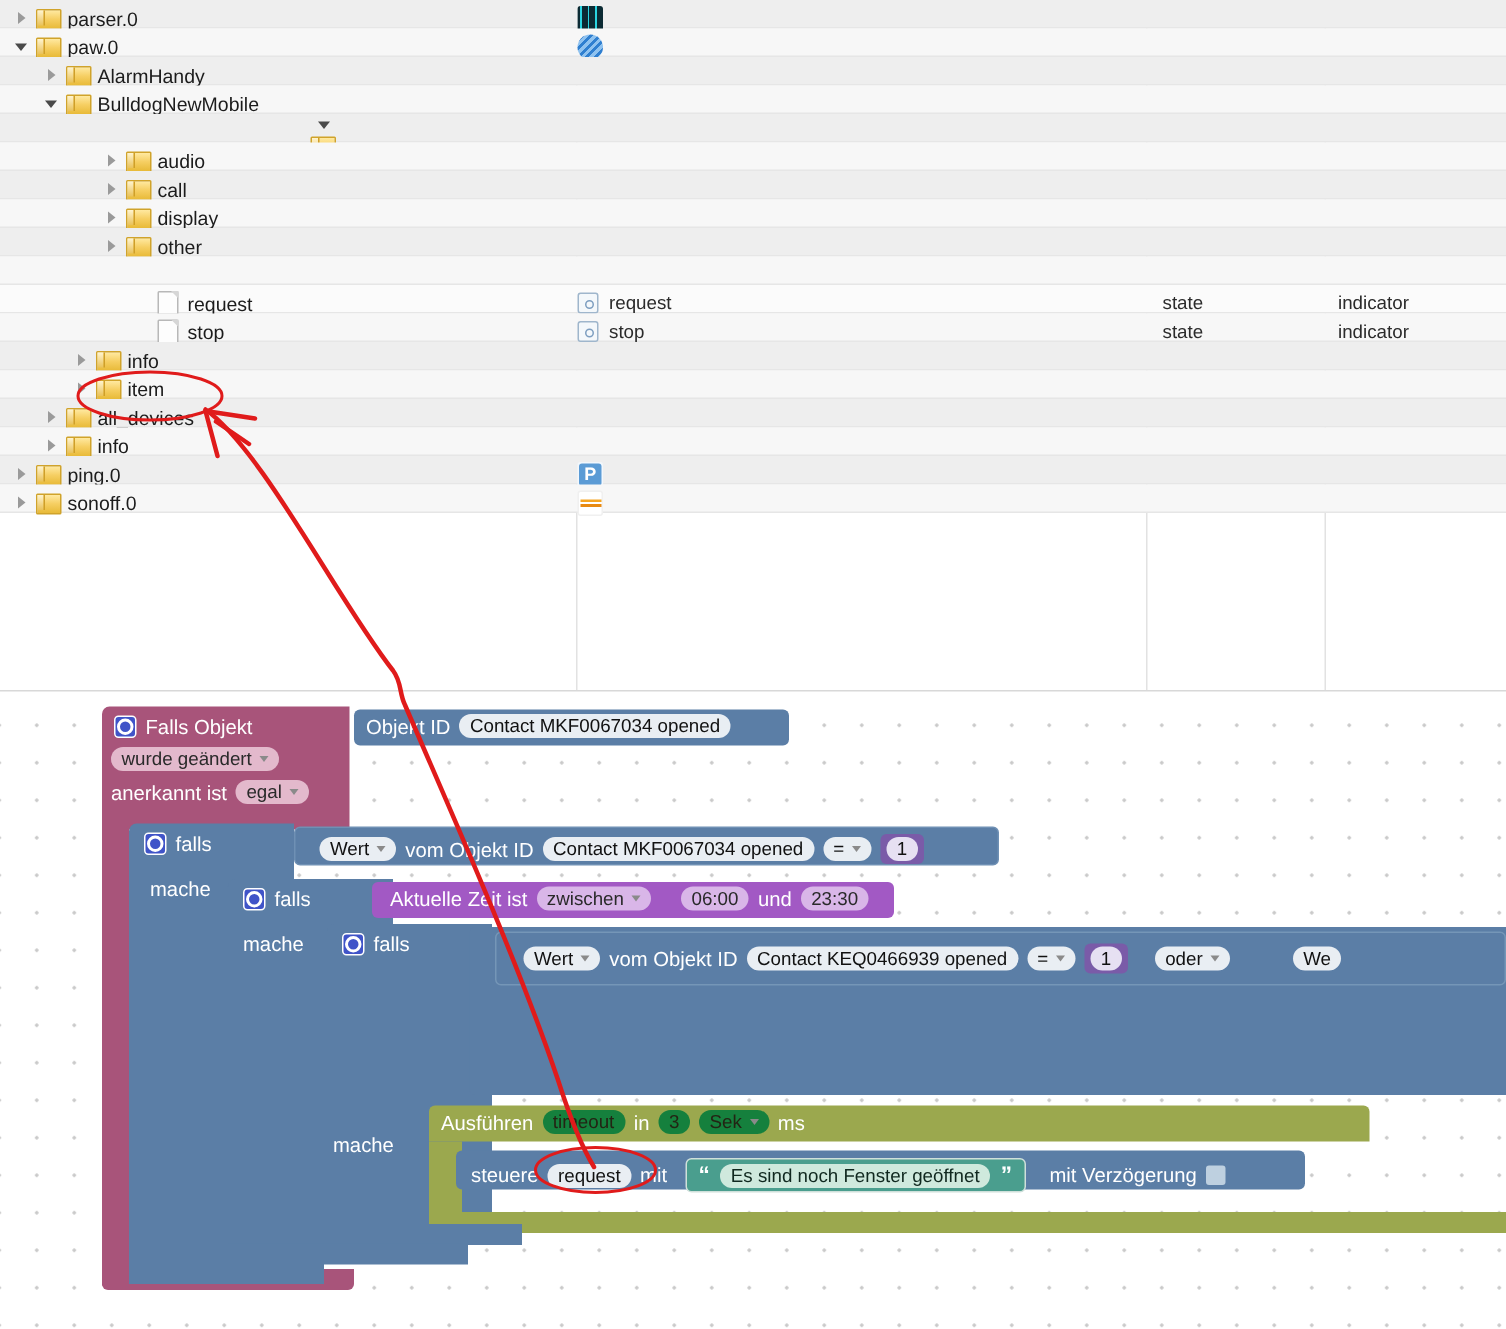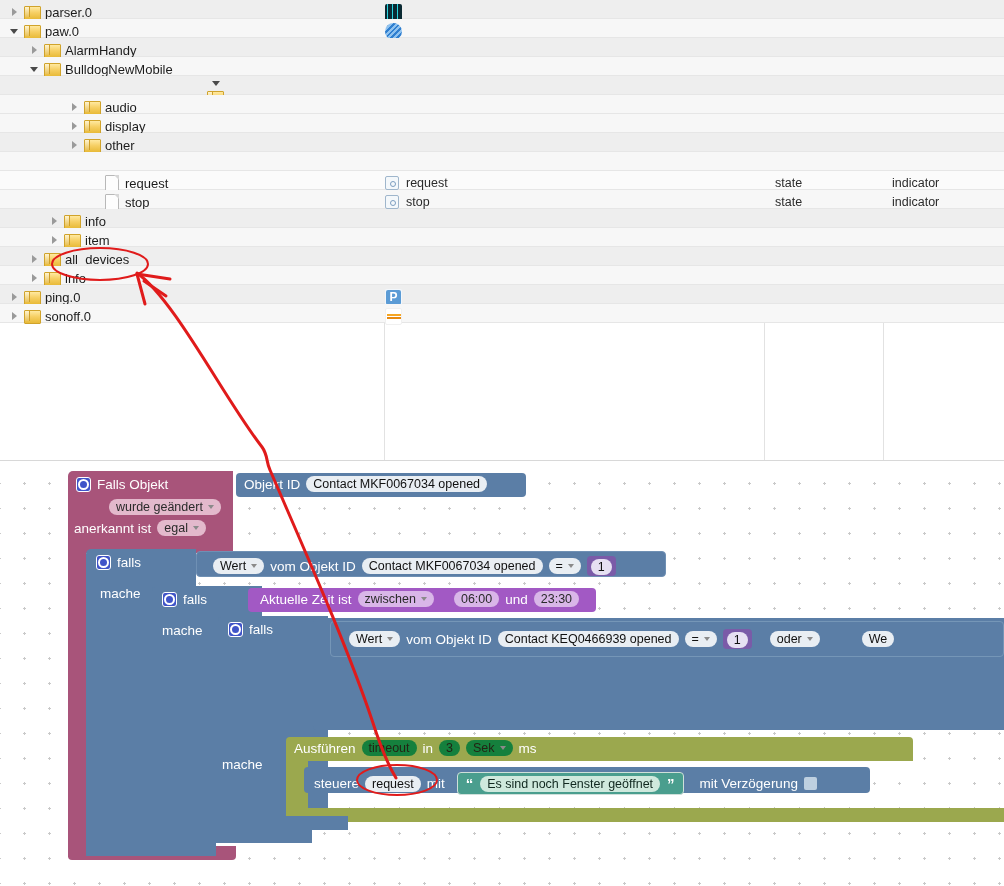--- a/index.html
+++ b/index.html
@@ -185,20 +185,30 @@
         <div class="trow alt">
           <div class="tcell-name" style="padding-left: 68px;">
             <span class="twist closed"></span>
             <span class="folder"></span>
             <span class="tlabel">audio</span>
           </div>
           <div class="tcell-b"></div>
           <div class="tcell-c colval"></div>
           <div class="tcell-d colval"></div>
         </div>
+        <div class="trow">
+          <div class="tcell-name" style="padding-left: 68px;">
+            <span class="twist closed"></span>
+            <span class="folder"></span>
+            <span class="tlabel">call</span>
+          </div>
+          <div class="tcell-b"></div>
+          <div class="tcell-c colval"></div>
+          <div class="tcell-d colval"></div>
+        </div>
         <div class="trow alt">
           <div class="tcell-name" style="padding-left: 68px;">
             <span class="twist closed"></span>
             <span class="folder"></span>
             <span class="tlabel">display</span>
           </div>
           <div class="tcell-b"></div>
           <div class="tcell-c colval"></div>
           <div class="tcell-d colval"></div>
         </div>
@@ -314,21 +324,21 @@
       </div>
   </div>
 
   <div id="blockly">
 
     <div class="blk" style="left:68px; top:10px; width:165px; height:82px; background:#a8547a; border-radius:5px 0 0 5px;">
       <div class="row" style="padding:6px 0 0 8px;">
         <span class="gear"></span>
         <span class="lbl">Falls Objekt</span>
       </div>
-      <div style="padding:5px 0 0 6px;margin-left:35px;">
+      <div style="padding:5px 0 0 6px;">
         <span class="field pink">
           <span>wurde geändert</span>
             <i class="caret"></i>
         </span>
       </div>
       <div class="row" style="padding:5px 0 0 6px;">
         <span class="lbl">anerkannt ist</span>
         <span class="field pink">
           <span>egal</span>
             <i class="caret"></i>

